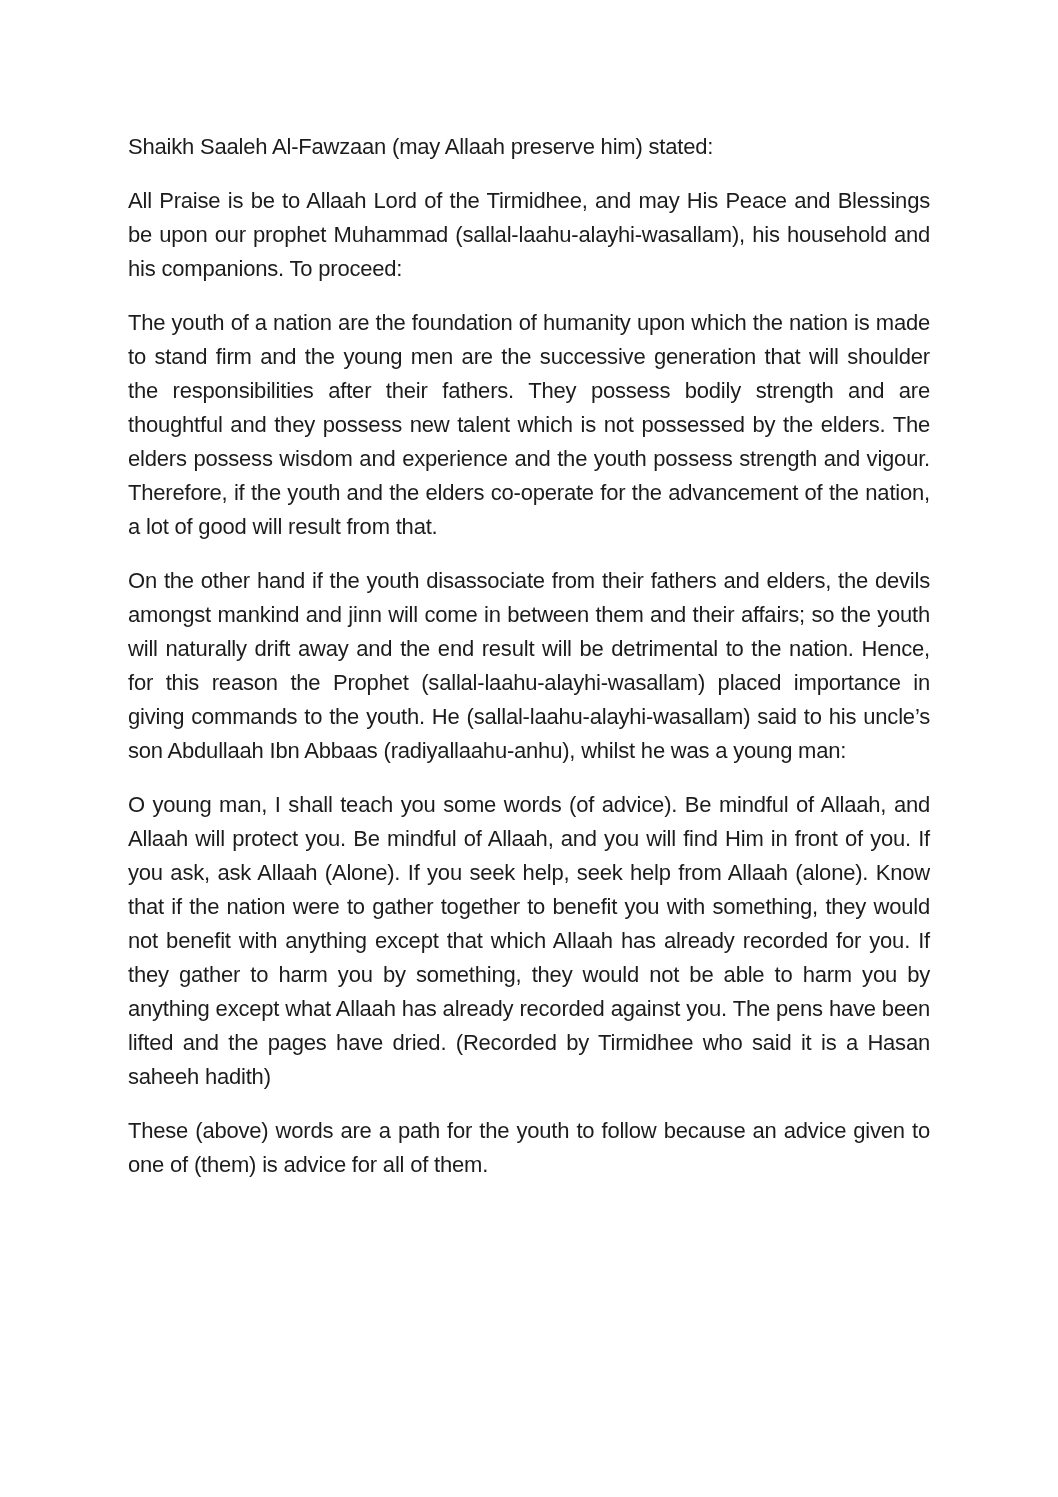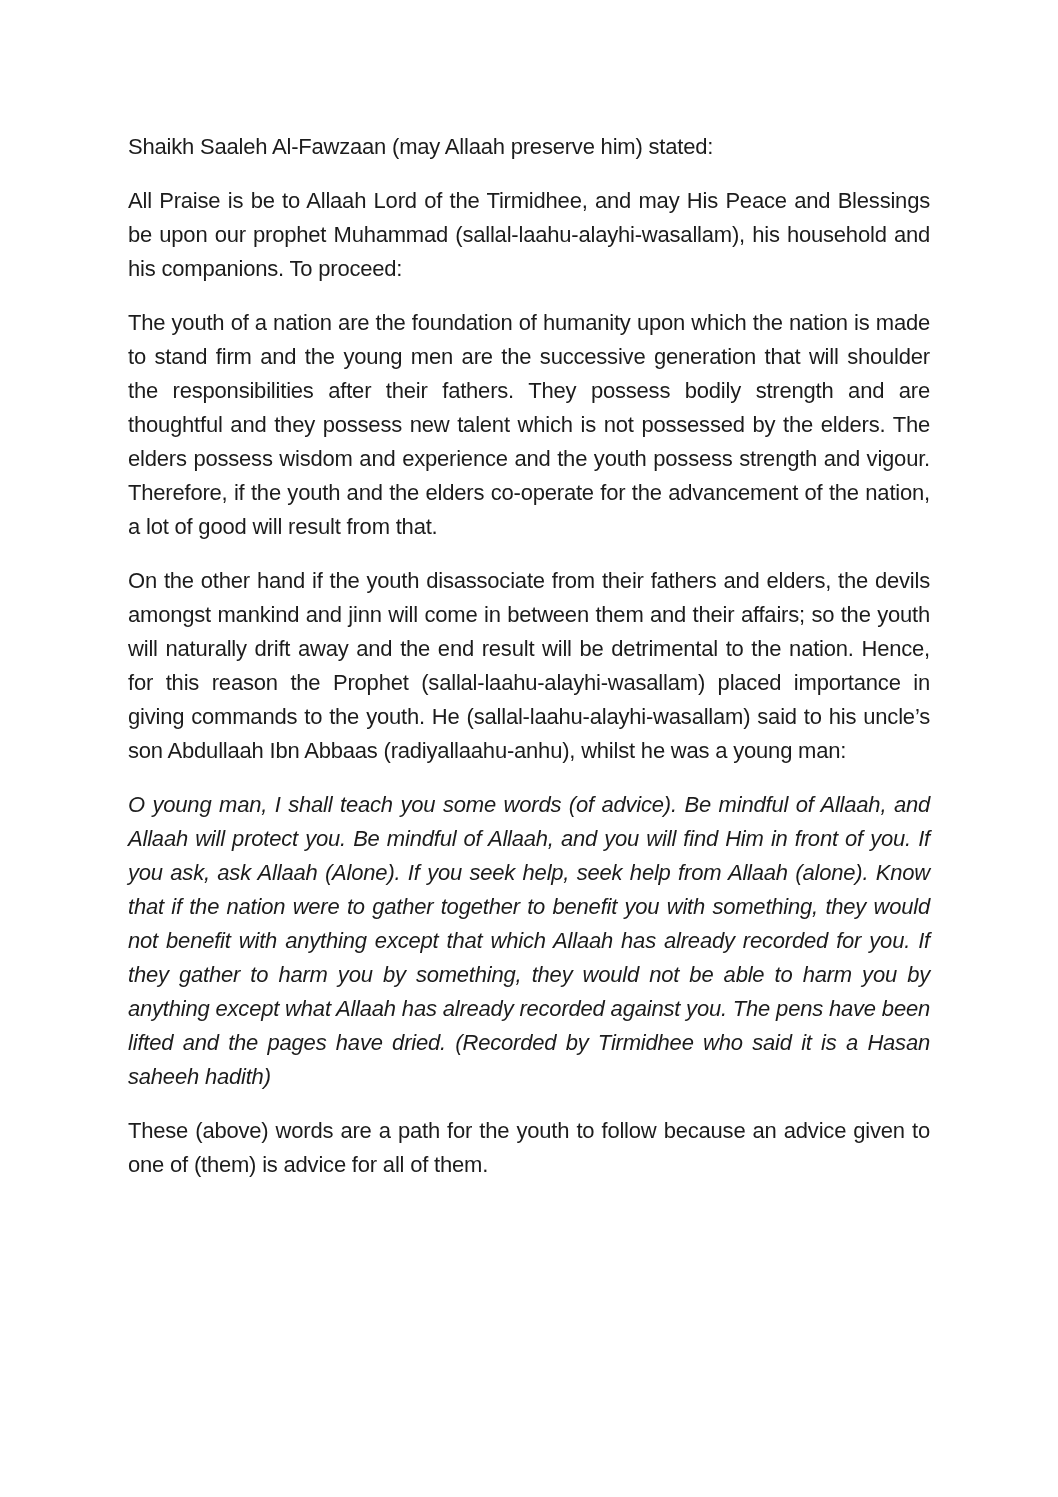--- a/index.html
+++ b/index.html
@@ -22,21 +22,20 @@
     line-height: 34px;
     letter-spacing: -0.2px;
     margin: 0 0 20px 0;
     text-align: justify;
     text-justify: inter-word;
   }
   .para.opening {
     text-align: left;
   }
   .para.quote {
-    font-style: italic;
   }
   .para.conclusion {
     margin-bottom: 16px;
   }
 </style>
 </head>
 <body>
 
 <div class="page">
   <p class="para opening">Shaikh Saaleh Al-Fawzaan (may Allaah preserve him) stated:</p>

